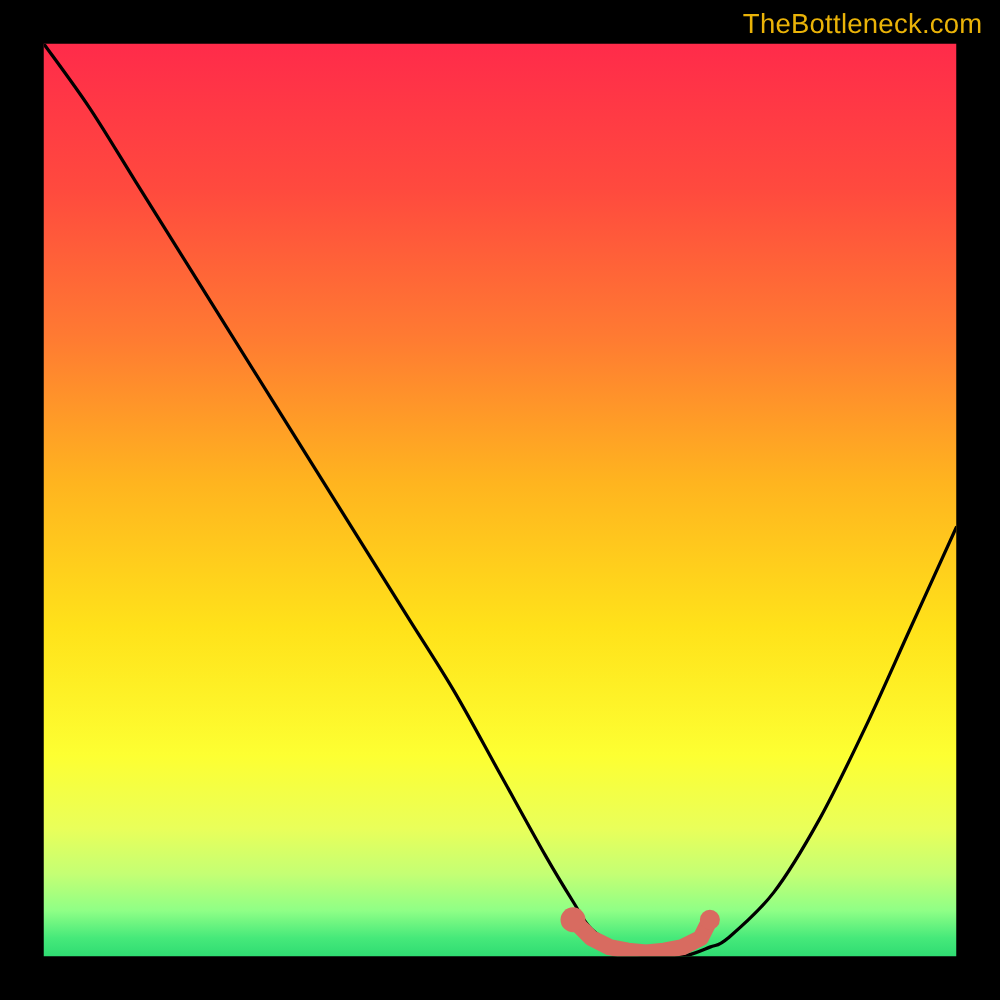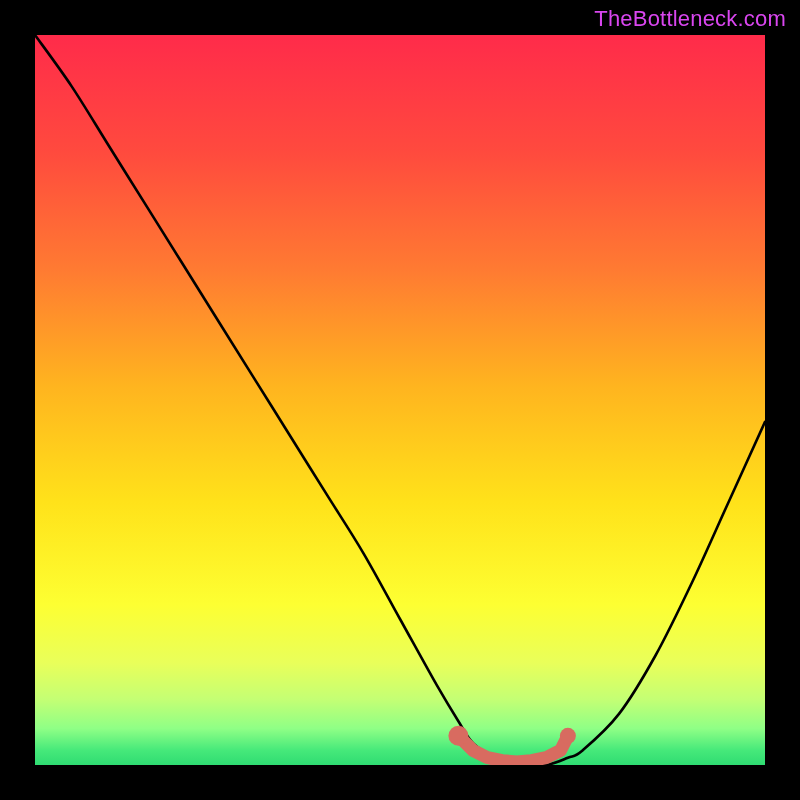--- a/index.html
+++ b/index.html
@@ -44,21 +44,21 @@
     top: 0;
     width: 730px;
     height: 730px;
   }
   .watermark {
     position: absolute;
     top: 6px;
     right: 14px;
     font-family: Arial, Helvetica, sans-serif;
     font-size: 22px;
-    color: #d946ef;
+    color: #eab308;
     letter-spacing: 0.2px;
   }
 </style>
 </head>
 <body>
 
 <div class="frame">
 
   <div class="plot">
     <svg class="curve" viewBox="0 0 730 730" preserveAspectRatio="none">

